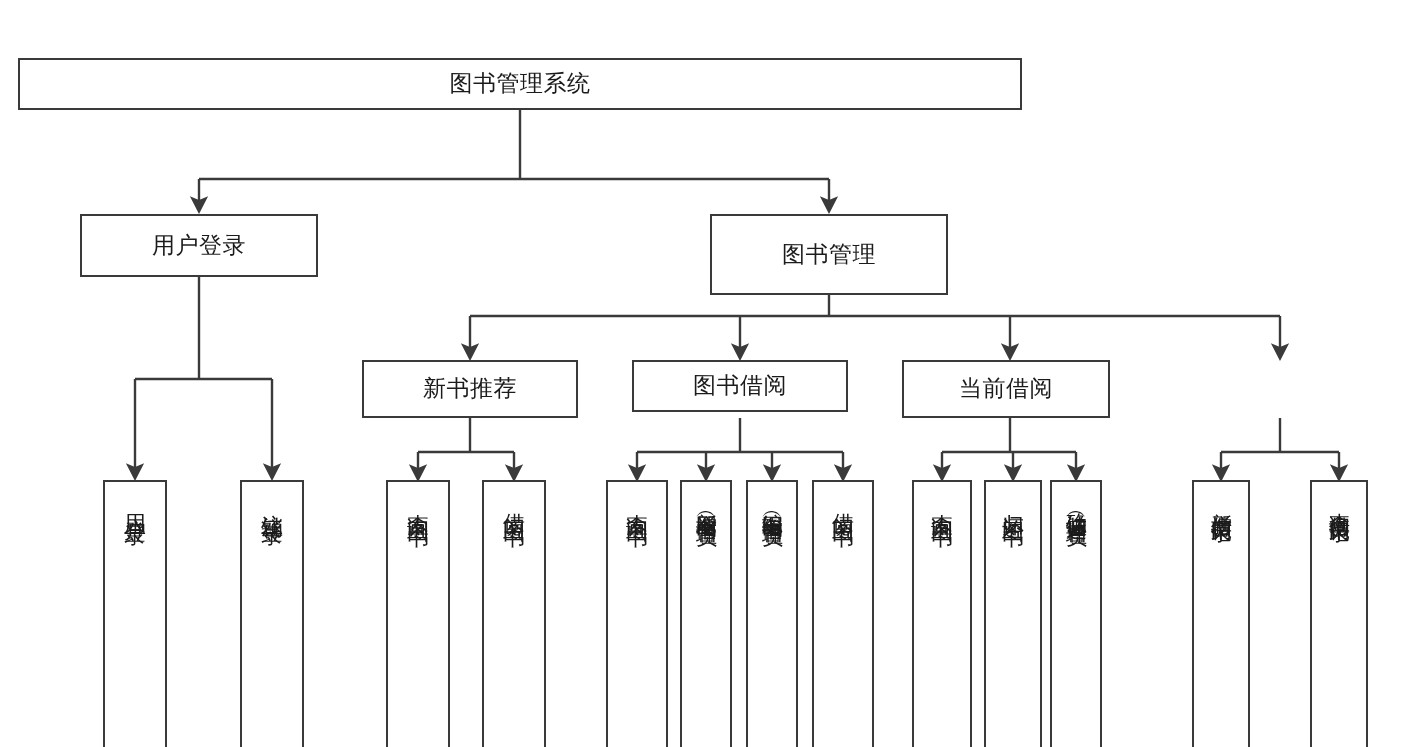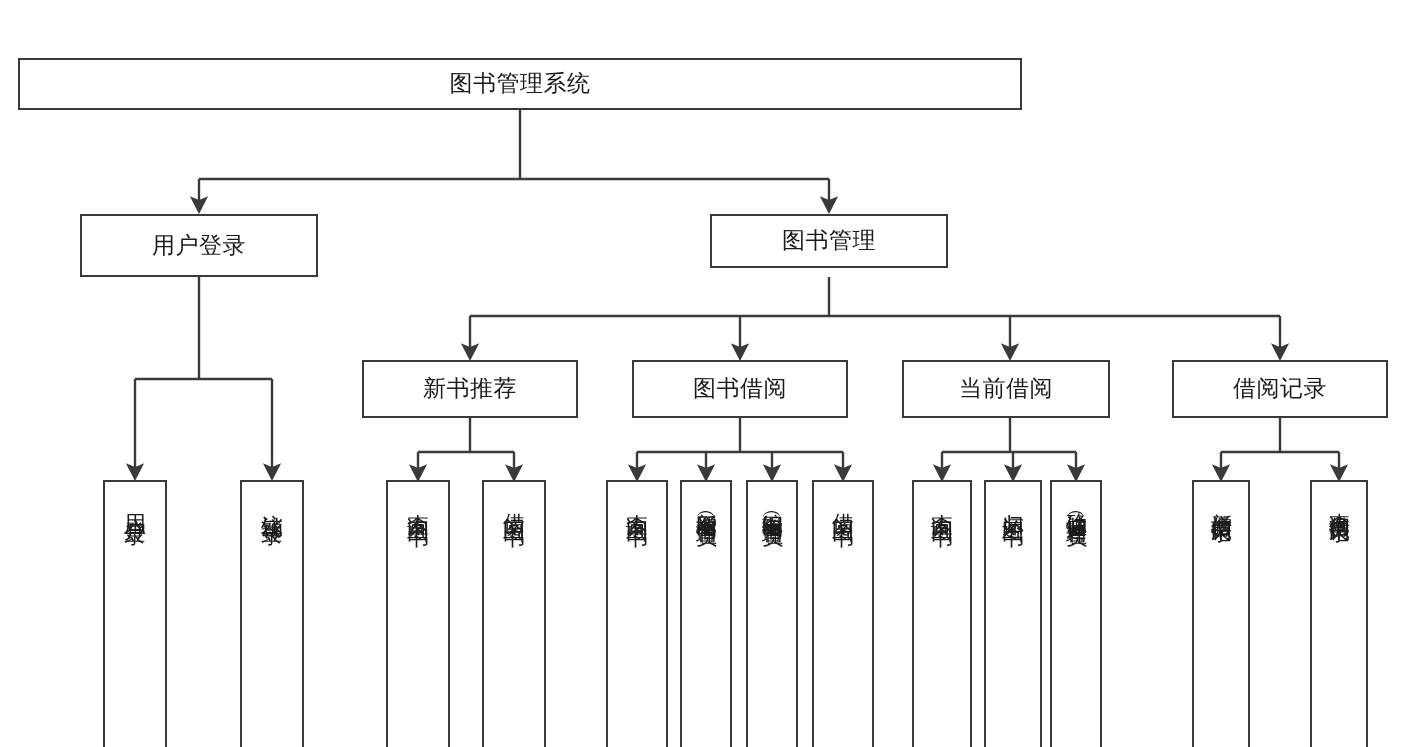--- a/index.html
+++ b/index.html
@@ -133,36 +133,33 @@
     </g>
   </svg>
 
   <div class="node h root" style="left:18px;top:14px;width:1004px;height:52px;">
     <span class="lbl">图书管理系统</span>
   </div>
 
   <div class="node h" style="left:80px;top:170px;width:238px;height:63px;">
     <span class="lbl">用户登录</span>
   </div>
-  <div class="node h" style="left:710px;top:170px;width:238px;height:54px;">
+  <div class="node h" style="left:710px;top:170px;width:238px;height:81px;">
     <span class="lbl">图书管理</span>
   </div>
 
   <div class="node h" style="left:362px;top:316px;width:216px;height:58px;">
     <span class="lbl">新书推荐</span>
   </div>
-  <div class="node h" style="left:632px;top:316px;width:216px;height:58px;">
+  <div class="node h" style="left:632px;top:316px;width:216px;height:52px;">
     <span class="lbl">图书借阅</span>
   </div>
   <div class="node h" style="left:902px;top:316px;width:208px;height:58px;">
     <span class="lbl">当前借阅</span>
   </div>
-  <div class="node h" style="left:1172px;top:316px;width:216px;height:58px;">
-    <span class="lbl">借阅记录</span>
-  </div>
 
   <div class="node v" style="left:103px;top:436px;width:64px;height:299px;">
     <span class="lbl">用户登录</span>
   </div>
   <div class="node v" style="left:240px;top:436px;width:64px;height:299px;">
     <span class="lbl">注销登录</span>
   </div>
 
   <div class="node v" style="left:386px;top:436px;width:64px;height:299px;">
     <span class="lbl">查询图书</span>

